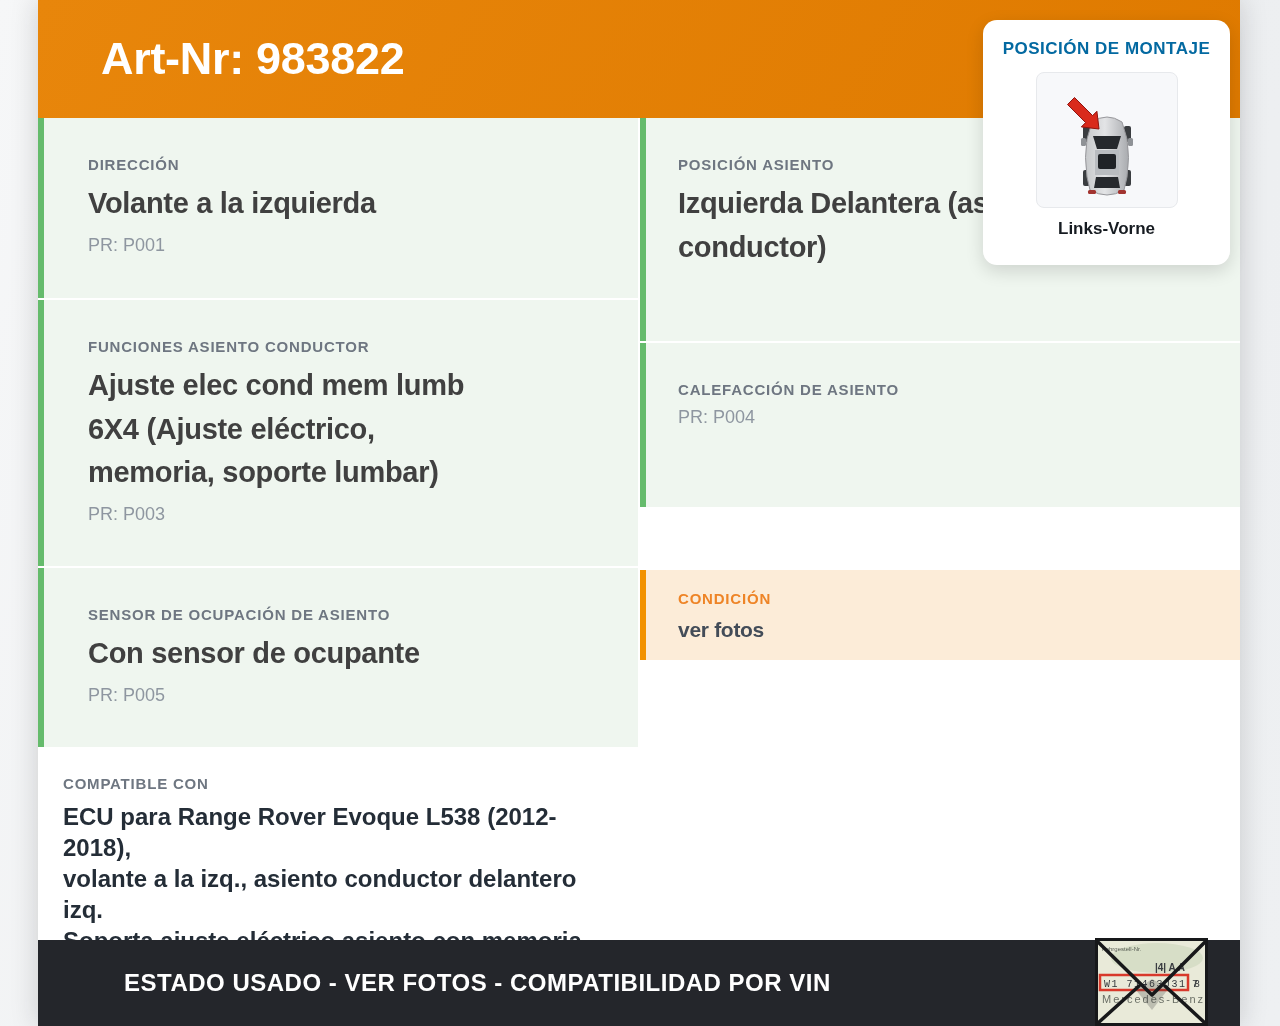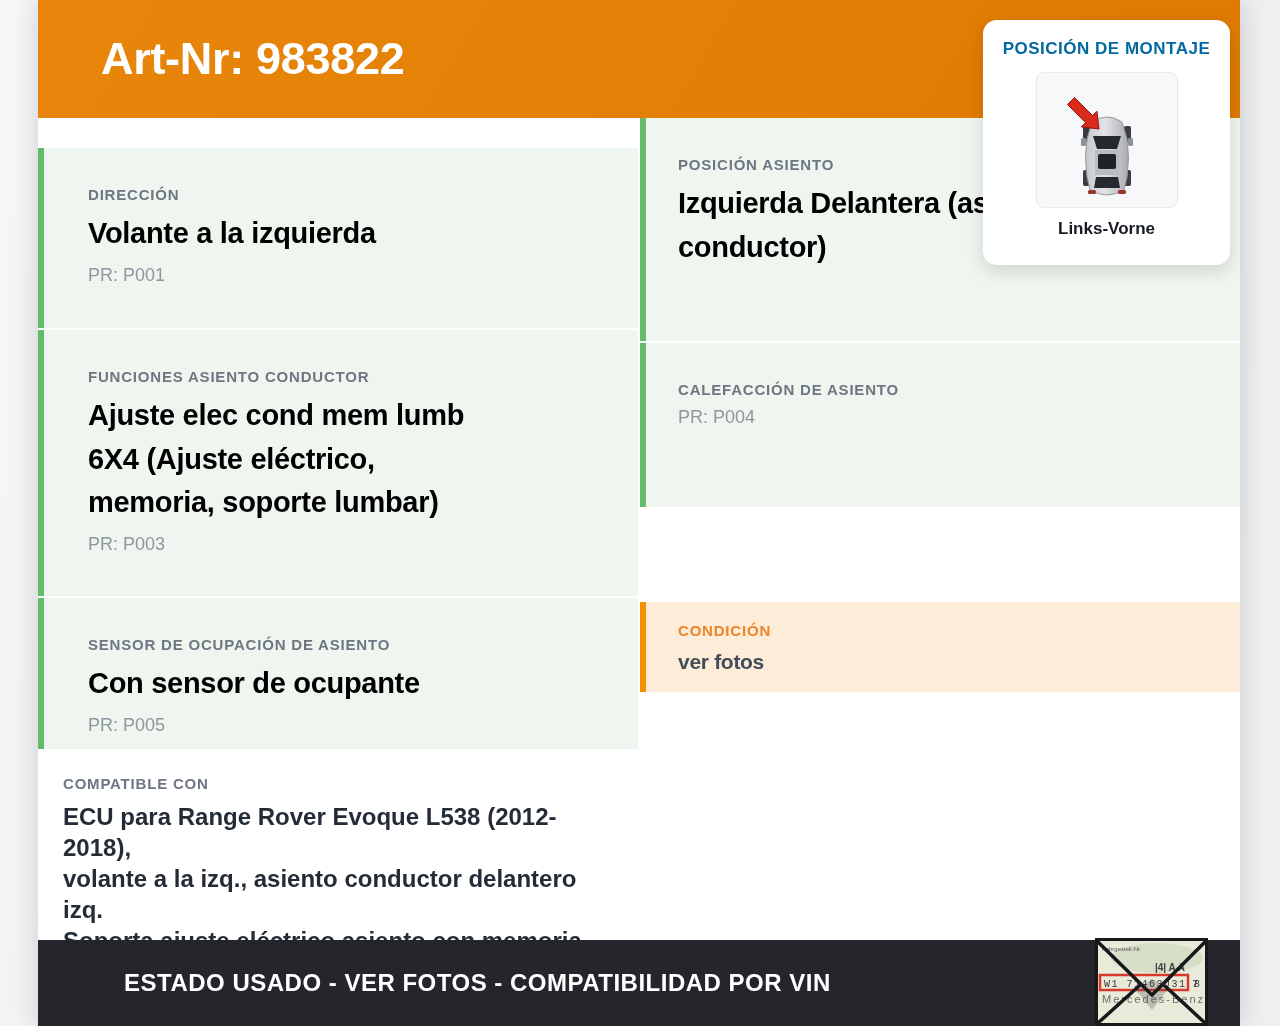--- a/index.html
+++ b/index.html
@@ -18,25 +18,25 @@
     background:linear-gradient(120deg,#e8860b 0%,#df7a00 100%);
     display:flex;align-items:center;
   }
   .hdr h1{
     margin:0;padding-left:63px;color:#ffffff;font-size:45px;font-weight:bold;
     letter-spacing:-0.3px;
   }
   
   .card{position:absolute;box-sizing:border-box;}
   .mint{background:#eff6ef;border-left:6px solid #65bb6c;}
-  .col-l{left:0;width:600px;padding:38px 20px 0 44px;margin-top:30px;}
+  .col-l{left:0;width:600px;padding:38px 20px 0 44px;}
   .col-r{left:602px;width:600px;padding:38px 20px 0 32px;}
   .lbl{font-size:15px;font-weight:bold;color:#6e7681;letter-spacing:0.8px;}
   .val{
-    margin-top:9px;font-size:29px;font-weight:bold;color:#000000;
+    margin-top:9px;font-size:29px;font-weight:bold;color:#404040;
     line-height:1.5;letter-spacing:-0.3px;white-space:pre-line;
   }
   .pr{margin-top:9px;font-size:18px;color:#8e96a0;}
   .cond{background:#fcecd8;border-left:6px solid #f29200;padding-top:20px;}
   .cond .lbl{color:#ee8426;}
   .cond .val{font-size:21px;color:#434c58;margin-top:8px;line-height:1.4;}
   .compat{background:#ffffff;padding:26px 20px 0 25px;}
   .compat-text{
     margin-top:10px;font-size:24px;font-weight:bold;color:#242d37;
     line-height:1.29;white-space:pre-line;max-width:575px;
@@ -107,21 +107,21 @@
       <div class="lbl">POSICIÓN ASIENTO</div>
       <div class="val">Izquierda Delantera (asiento
 conductor)</div>
     </div>
 
     <div class="card mint col-r" style="top:343px;height:164px;">
       <div class="lbl">CALEFACCIÓN DE ASIENTO</div>
       <div class="pr">PR: P004</div>
     </div>
 
-    <div class="card cond col-r" style="top:570px;height:90px;margin-top:32px;">
+    <div class="card cond col-r" style="top:570px;height:90px;">
       <div class="lbl">CONDICIÓN</div>
       <div class="val">ver fotos</div>
     </div>
 
     <div class="footer">
       <div class="ftxt">ESTADO USADO - VER FOTOS - COMPATIBILIDAD POR VIN</div>
     </div>
 
     <div class="mount">
       <div class="mount-title">POSICIÓN DE MONTAJE</div>

